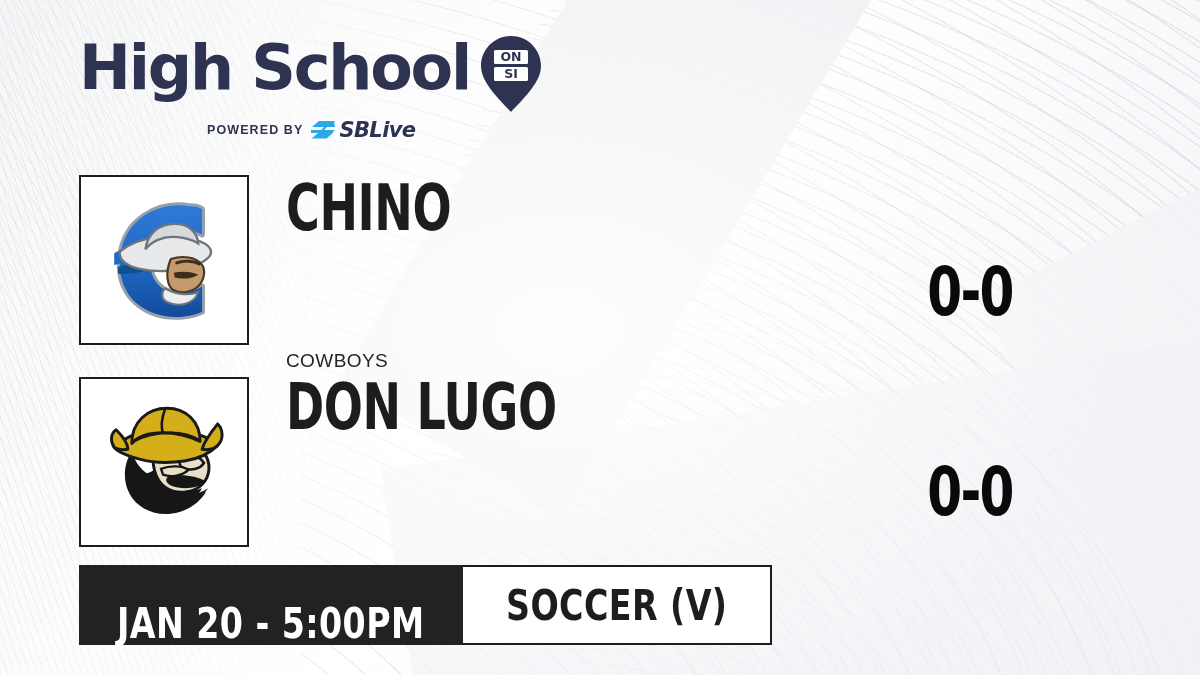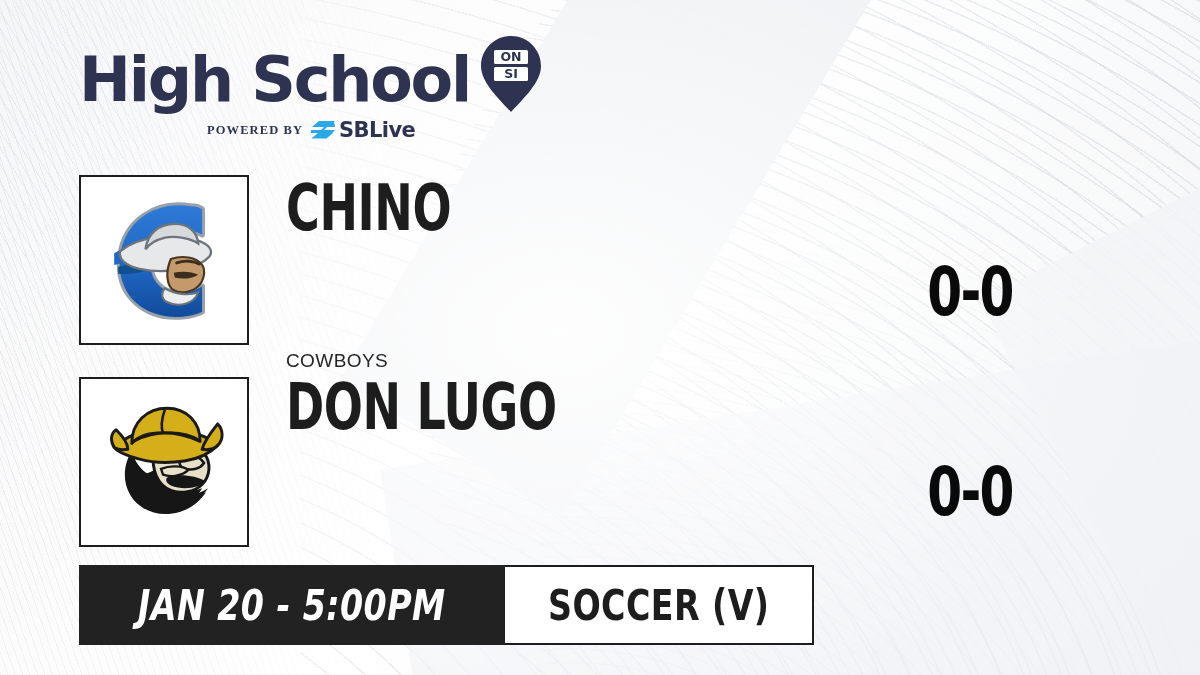--- a/index.html
+++ b/index.html
@@ -113,49 +113,50 @@
   }
   .brand-wordmark {
     font-family: "DejaVu Sans", sans-serif;
     font-weight: 700;
     font-size: 62px;
     letter-spacing: -2.2px;
     color: #2e3352;
     line-height: 68px;
     white-space: nowrap;
   }
-  .brand-row { display: flex; align-items: flex-end; gap: 10px; }
+  .brand-row { display: flex; align-items: flex-start; gap: 10px; }
 
   .onsi-pin {
     position: relative;
     width: 62px;
     height: 80px;
     flex: 0 0 62px;
   }
   .onsi-pin svg { display: block; }
 
   .powered {
     display: flex;
     align-items: center;
     gap: 7px;
     margin-top: 4px;
     padding-left: 128px;
   }
   .powered-label {
-    font-family: Liberation Serif, serif;
+    font-family: Liberation Sans, sans-serif;
     font-weight: 700;
     font-size: 12.5px;
     letter-spacing: 1.1px;
     color: #2e3352;
     white-space: nowrap;
   }
   .sblive-mark { display: flex; align-items: center; gap: 3px; }
   .sblive-word {
     font-family: "DejaVu Sans", sans-serif;
     font-weight: 700;
+    font-style: italic;
     font-size: 21px;
     letter-spacing: -0.6px;
     color: #2e3352;
     white-space: nowrap;
   }
 
   
   .logo-box {
     position: absolute;
     width: 170px;
@@ -218,23 +219,22 @@
     left: 79px;
     top: 565px;
     height: 80px;
     display: flex;
     align-items: stretch;
   }
   .infobar-date {
     background: #222222;
     color: #ffffff;
     display: flex;
-    align-items: center;
-    padding: 0 34px;
-    font-style: italic;
+    align-items: flex-end;
+    padding: 0 13px;
   }
   .infobar-sport {
     background: #ffffff;
     color: #1d1d1d;
     border: 2px solid #1d1d1d;
     border-left: none;
     display: flex;
     align-items: center;
     padding: 0 25px;
   }

